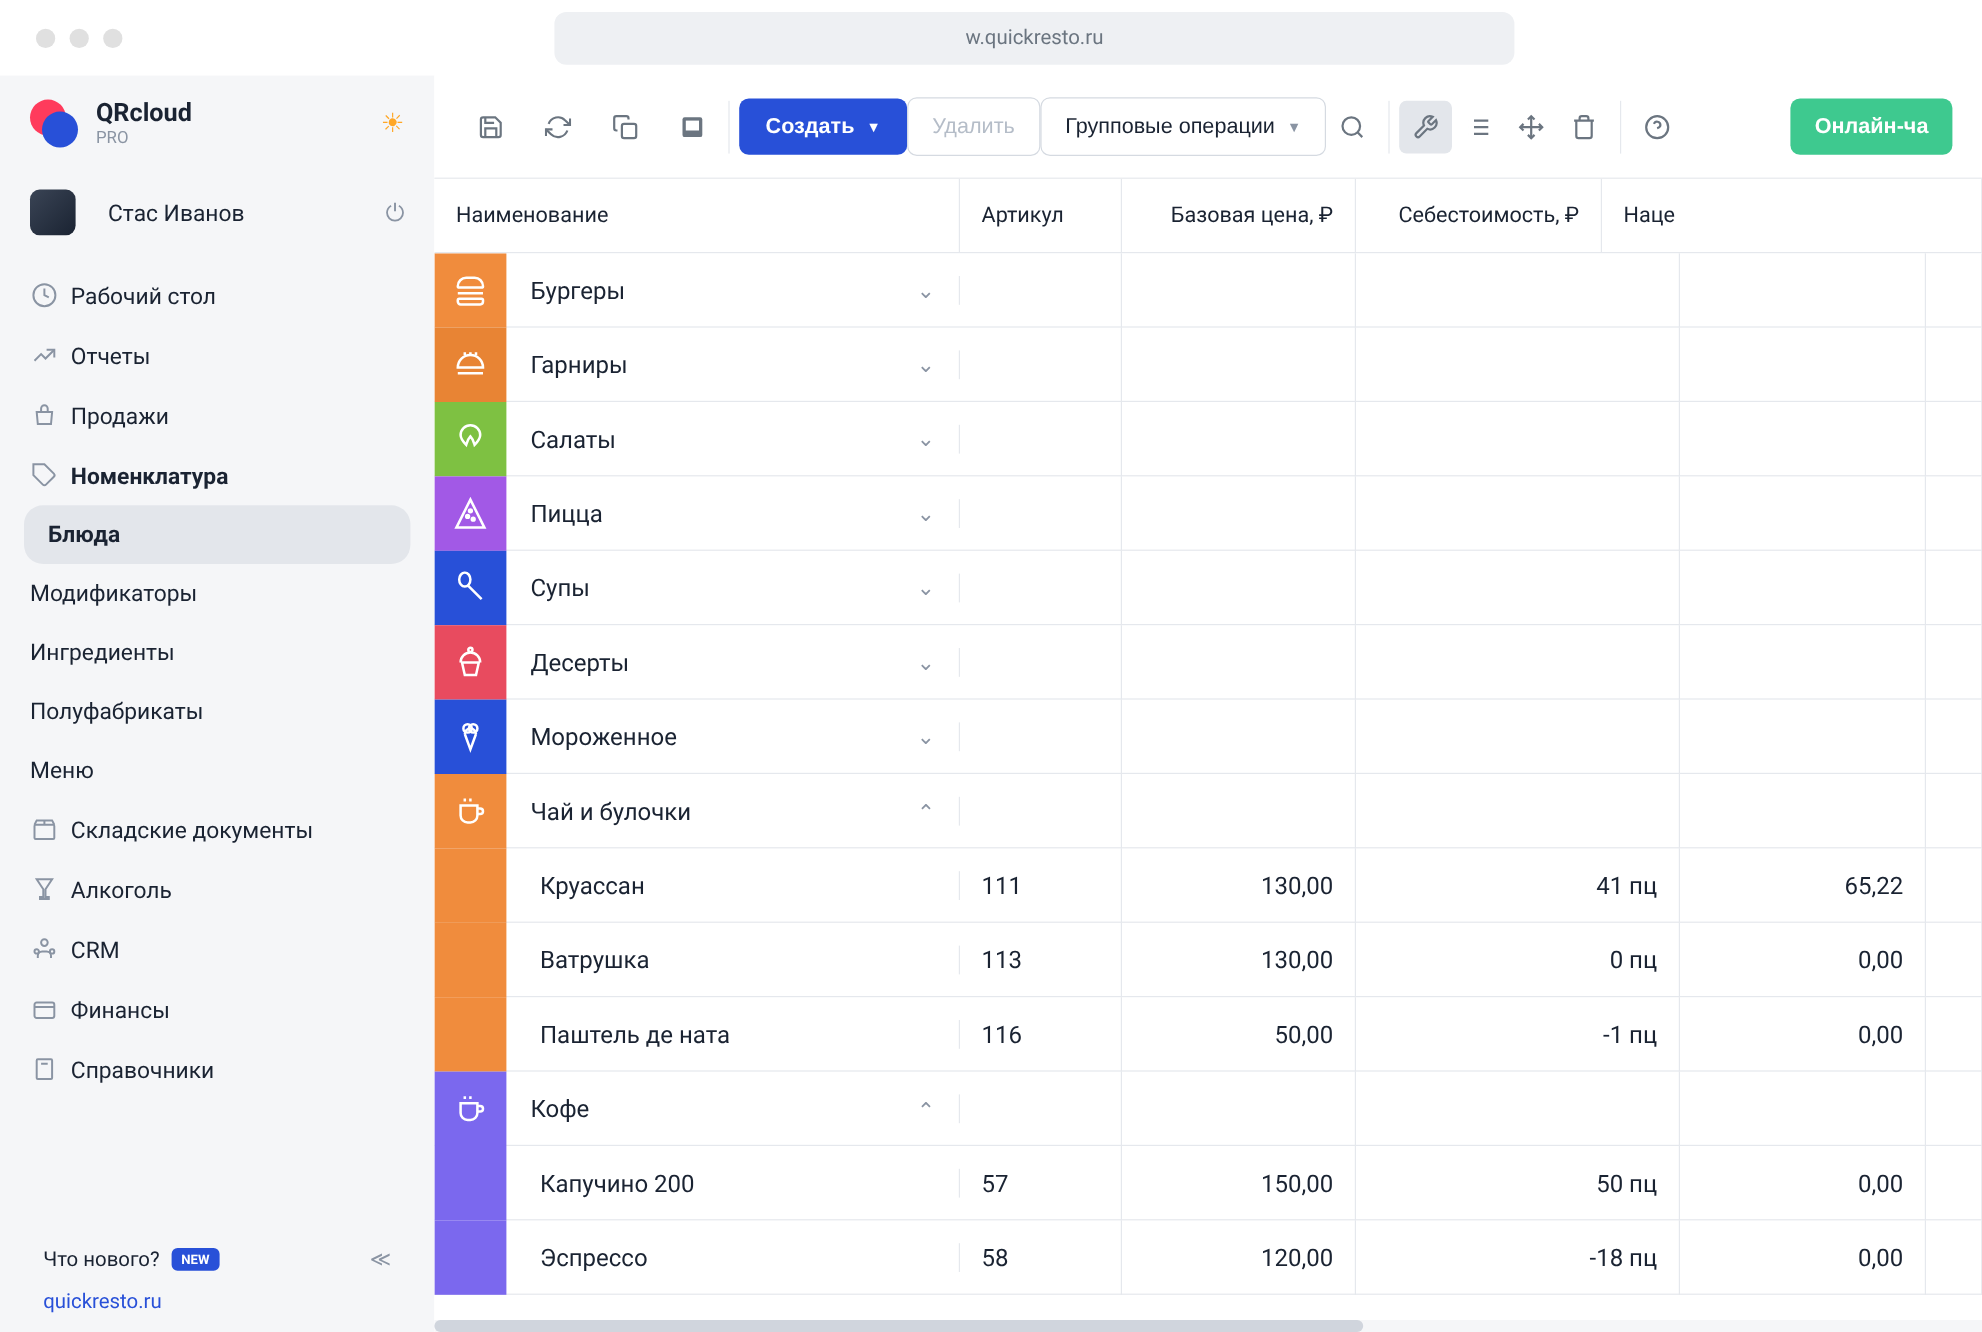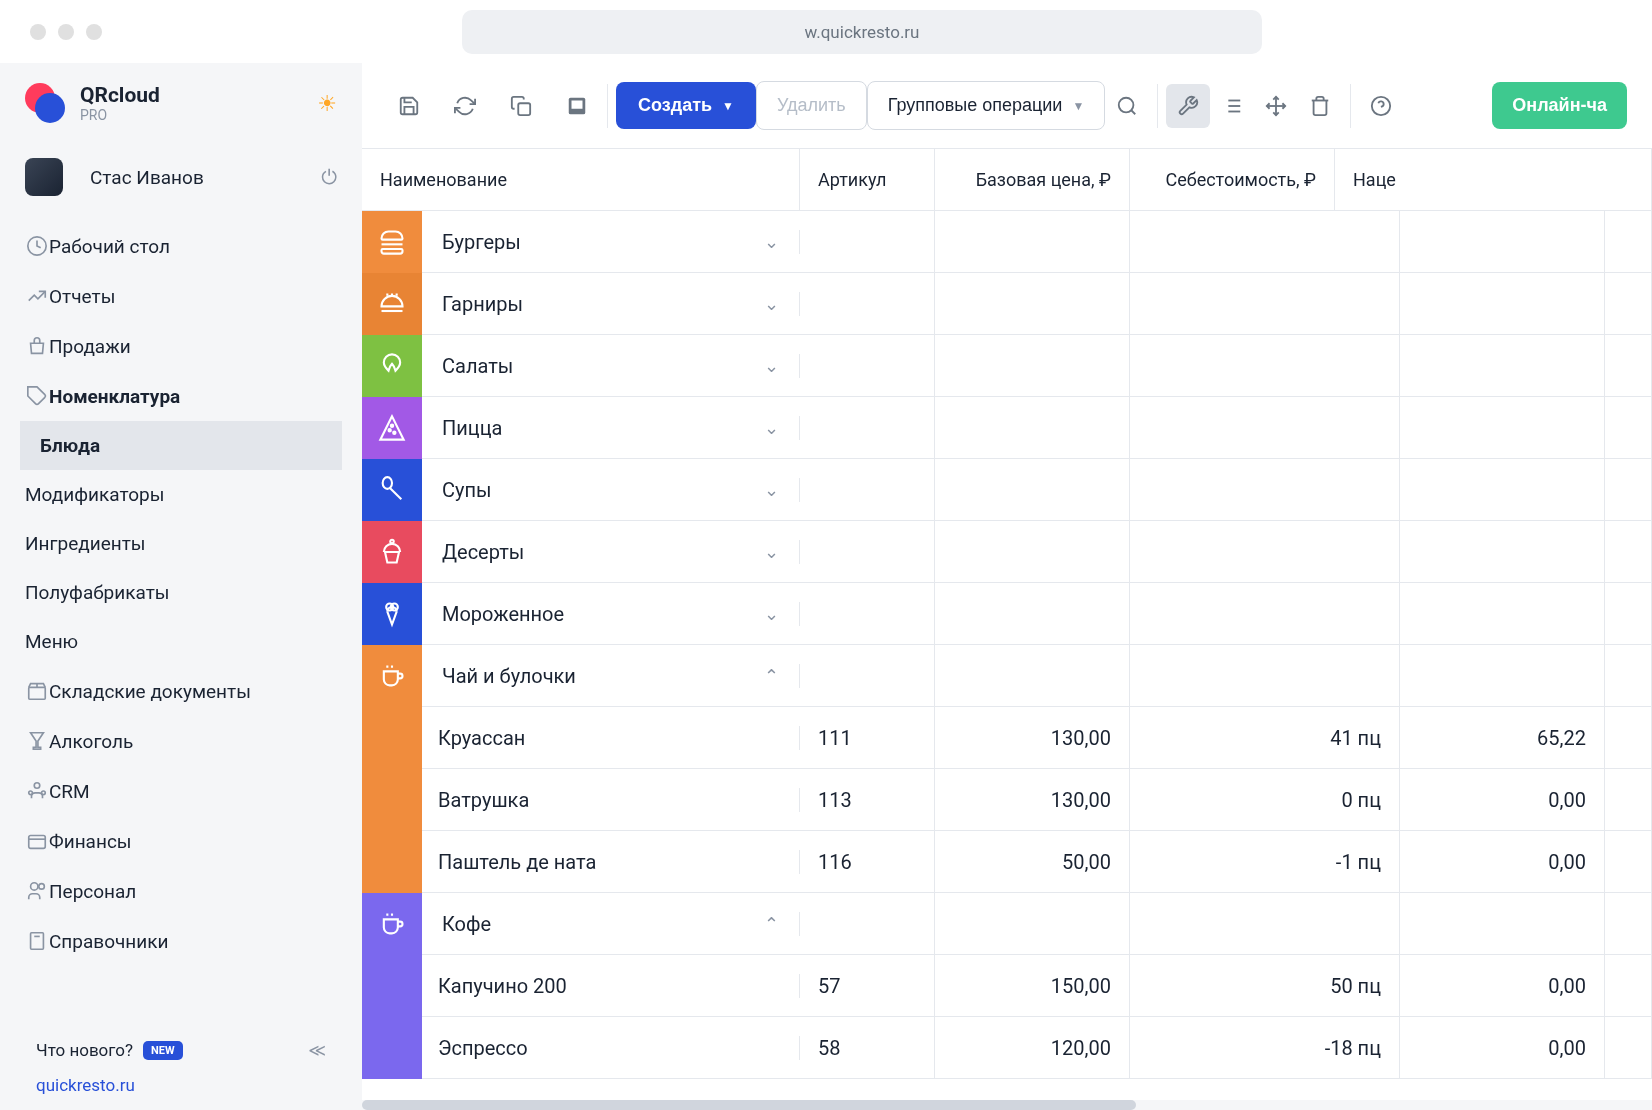--- a/index.html
+++ b/index.html
@@ -22,27 +22,27 @@
     .app-tier { font-size: 14px; color: #8a94a3; }
     .theme-toggle { color: #ffa726; font-size: 22px; }
     
     .user-row { padding: 15px 25px; display: flex; align-items: center; justify-content: space-between; }
     .user-info { display: flex; align-items: center; gap: 15px; }
     .avatar { width: 38px; height: 38px; border-radius: 8px; background: linear-gradient(135deg, #3a4455, #1a2332); }
     .user-name { font-size: 19px; color: #1a2332; margin-left: 12px; }
     .power-icon { color: #8a94a3; font-size: 20px; }
     
     .nav-section { flex: 1; overflow-y: auto; padding: 10px 0; }
-    .nav-item { display: flex; align-items: center; gap: 0; padding: 13px 25px; font-size: 19px; color: #1a2332; cursor: pointer; }
+    .nav-item { display: flex; align-items: center; gap: 10px; padding: 13px 25px; font-size: 19px; color: #1a2332; cursor: pointer; }
     .nav-item.active { font-weight: 700; }
     .nav-icon { width: 24px; height: 24px; color: #8a94a3; display: flex; align-items: center; justify-content: center; }
     .nav-icon svg { width: 22px; height: 22px; stroke: currentColor; fill: none; stroke-width: 1.8; }
     .sub-nav { padding-left: 67px; }
     .sub-nav-item { padding: 13px 25px; font-size: 19px; color: #1a2332; cursor: pointer; }
-    .sub-nav-item.selected { background: #e3e6eb; border-radius: 0; margin: 0 20px; padding: 13px 20px; font-weight: 700; }
+    .sub-nav-item.selected { background: #e3e6eb; border-radius: 16px; margin: 0 20px; padding: 13px 20px; font-weight: 700; }
     
     .sidebar-footer { padding: 15px 36px; }
     .whats-new { display: flex; align-items: center; gap: 10px; font-size: 17px; color: #1a2332; margin-bottom: 15px; justify-content: space-between; }
     .whats-new-left { display: flex; align-items: center; gap: 10px; }
     .new-badge { background: #2850d8; color: #fff; font-size: 11px; padding: 3px 8px; border-radius: 5px; font-weight: 700; }
     .collapse-icon { color: #8a94a3; }
     .footer-link { color: #2850d8; font-size: 17px; }
     
     .main-content { flex: 1; display: flex; flex-direction: column; background: #fff; }
     
@@ -73,21 +73,21 @@
     .category-icon { width: 60px; height: 62px; display: flex; align-items: center; justify-content: center; color: #fff; font-size: 26px; }
     .category-icon svg { width: 28px; height: 28px; stroke: #fff; fill: none; stroke-width: 1.8; }
     .category-name-cell { width: 378px; display: flex; align-items: center; justify-content: space-between; padding: 0 20px; border-right: 1px solid #e5e8ed; }
     .category-name { font-size: 20px; color: #1a2332; }
     .chevron { color: #8a94a3; font-size: 18px; transition: transform 0.2s; }
     .chevron.up { transform: rotate(180deg); }
     .empty-cell { border-right: 1px solid #e5e8ed; height: 62px; }
     
     .item-row { display: flex; height: 62px; align-items: center; border-bottom: 1px solid #e5e8ed; }
     .item-spacer { width: 60px; height: 62px; }
-    .item-name-cell { width: 378px; padding: 0 16px; border-right: 1px solid #e5e8ed; font-size: 20px; color: #1a2332; }
+    .item-name-cell { width: 378px; padding: 0 28px; border-right: 1px solid #e5e8ed; font-size: 20px; color: #1a2332; }
     .item-cell { padding: 0 18px; border-right: 1px solid #e5e8ed; font-size: 20px; color: #1a2332; height: 62px; display: flex; align-items: center; }
     .cell-article { width: 135px; }
     .cell-price { width: 195px; justify-content: flex-end; }
     .cell-stock { width: 270px; justify-content: flex-end; }
     .cell-cost { width: 205px; justify-content: flex-end; }
     
     .bg-orange { background: #f08c3d; }
     .bg-darkorange { background: #e88434; }
     .bg-green { background: #7ec142; }
     .bg-purple { background: #a259e6; }
@@ -207,30 +207,20 @@
             <span>CRM</span>
           </div>
           <div class="nav-item">
             <div class="nav-icon">
               <svg viewBox="0 0 24 24">
                 <rect x="3" y="6" width="18" height="14" rx="2"></rect>
                 <path d="M3 10h18"></path>
               </svg>
             </div>
             <span>Финансы</span>
-          </div>
-          <div class="nav-item">
-            <div class="nav-icon">
-              <svg viewBox="0 0 24 24">
-                <circle cx="9" cy="7" r="4"></circle>
-                <path d="M3 21v-2a4 4 0 014-4h4a4 4 0 014 4v2"></path>
-                <circle cx="17" cy="7" r="3"></circle>
-              </svg>
-            </div>
-            <span>Персонал</span>
           </div>
           <div class="nav-item">
             <div class="nav-icon">
               <svg viewBox="0 0 24 24">
                 <rect x="5" y="3" width="14" height="18" rx="1"></rect>
                 <line x1="9" y1="7" x2="15" y2="7"></line>
               </svg>
             </div>
             <span>Справочники</span>
           </div>

